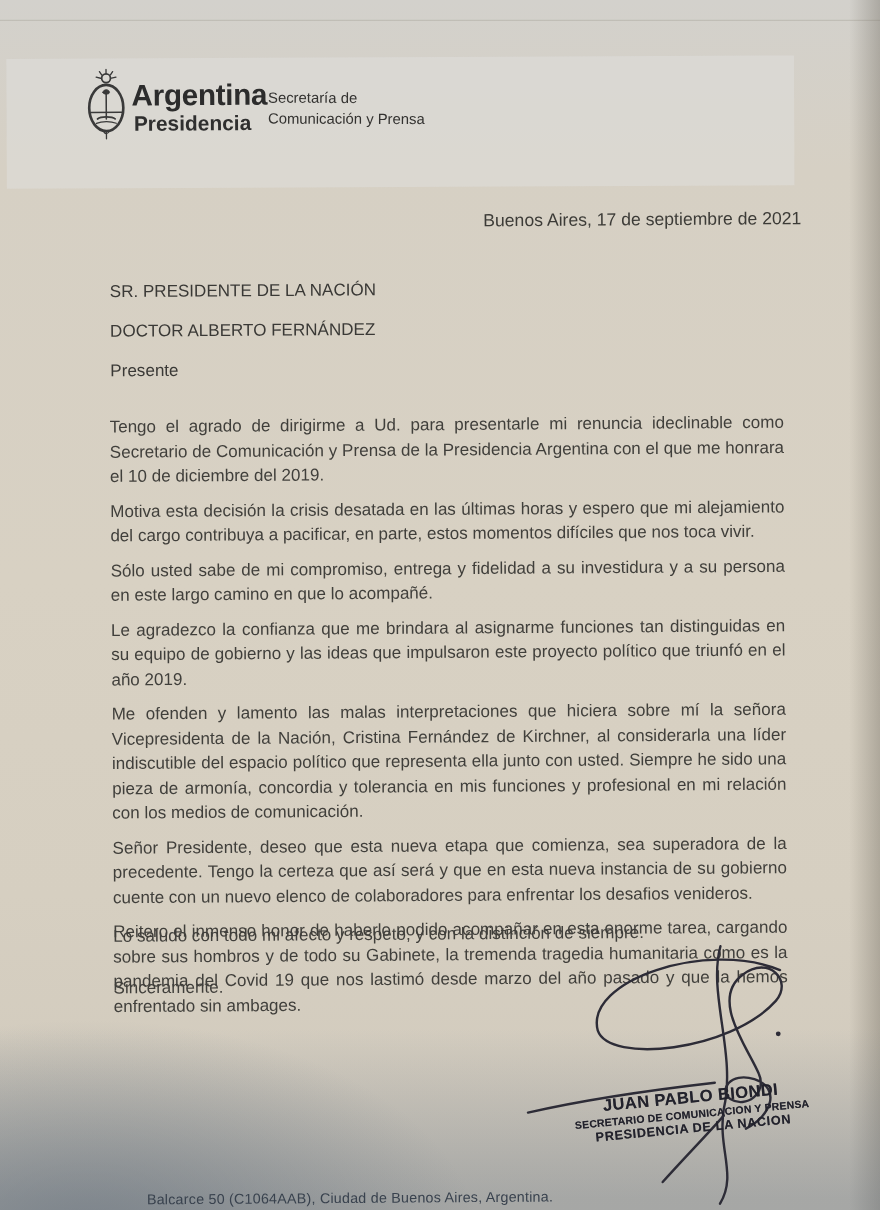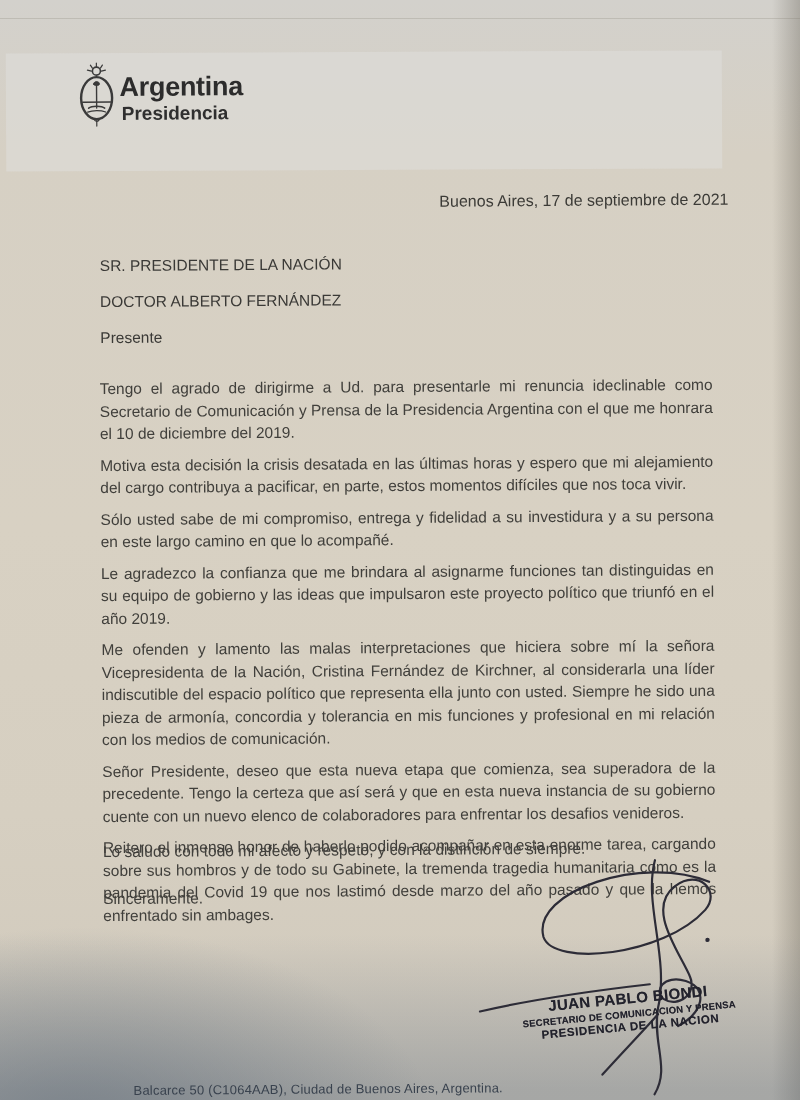--- a/index.html
+++ b/index.html
@@ -97,20 +97,24 @@
       <path d="M15 46 C18 43.5 28 43.5 31 46" stroke-width="1.6"></path>
 
       <path d="M14 50 C19 48 27 48 32 50" stroke-width="1.2"></path>
 
       <path d="M20 57 C22 60 24 60 26 57" stroke-width="1.2"></path>
       <line x1="23" y1="57" x2="23" y2="64" stroke-width="1.2"></line>
     </svg>
 
     <div class="brand-name">Argentina</div>
     <div class="brand-sub">Presidencia</div>
+    <div class="org-block">
+      <div>Secretaría de</div>
+      <div>Comunicación y Prensa</div>
+    </div>
 
     <div class="dateline">Buenos Aires, 17 de septiembre de 2021</div>
 
     <div class="recipient">
       <div>SR. PRESIDENTE DE LA NACIÓN</div>
       <div>DOCTOR ALBERTO FERNÁNDEZ</div>
       <div>Presente</div>
     </div>
 
     <div class="body-text">

